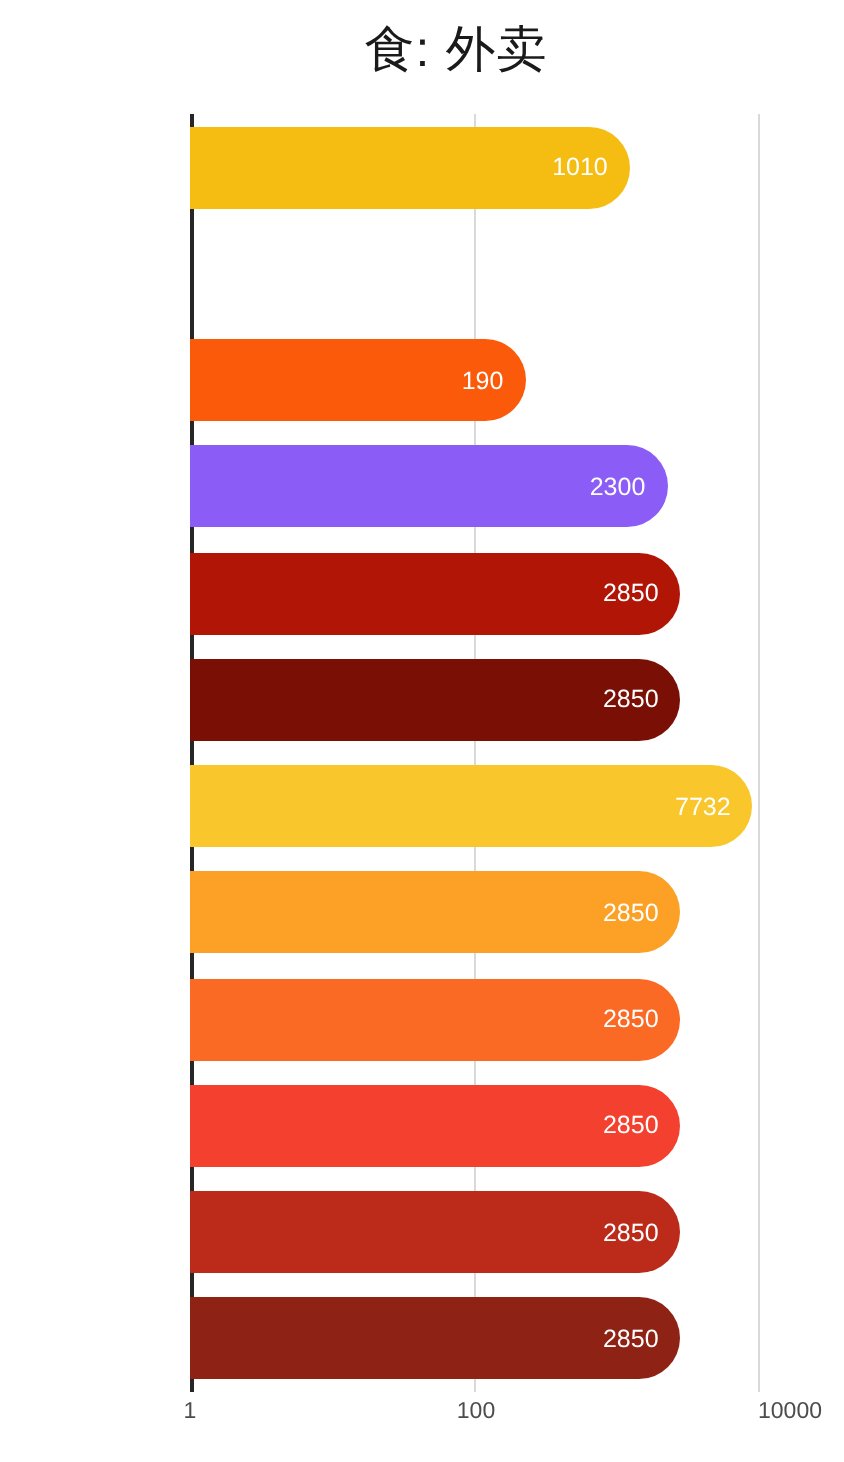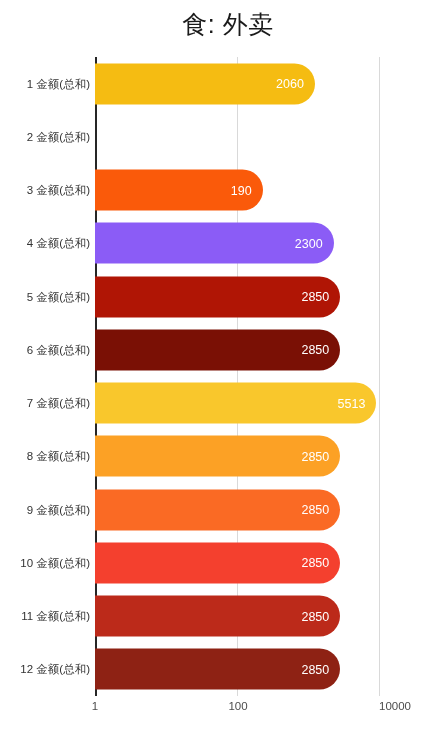--- a/index.html
+++ b/index.html
@@ -66,56 +66,42 @@
     white-space:nowrap;
   }
 </style>
 </head>
 <body>
 
 <div id="chart-root">
 
   <div class="chart-title">食: 外卖</div>
 
-  <div class="labels-col" id="labels-col">
-      <div class="rowlabel" style="top: 26.625px;">1 金额(总和)</div>
-      <div class="rowlabel" style="top: 79.875px;">2 金额(总和)</div>
-      <div class="rowlabel" style="top: 133.125px;">3 金额(总和)</div>
-      <div class="rowlabel" style="top: 186.375px;">4 金额(总和)</div>
-      <div class="rowlabel" style="top: 239.625px;">5 金额(总和)</div>
-      <div class="rowlabel" style="top: 292.875px;">6 金额(总和)</div>
-      <div class="rowlabel" style="top: 346.125px;">7 金额(总和)</div>
-      <div class="rowlabel" style="top: 399.375px;">8 金额(总和)</div>
-      <div class="rowlabel" style="top: 452.625px;">9 金额(总和)</div>
-      <div class="rowlabel" style="top: 505.875px;">10 金额(总和)</div>
-      <div class="rowlabel" style="top: 559.125px;">11 金额(总和)</div>
-      <div class="rowlabel" style="top: 612.375px;">12 金额(总和)</div>
-    </div>
 
   <div class="plot" id="plot">
       <div class="gridline" style="left: 142px;"></div>
       <div class="gridline" style="left: 284px;"></div>
       <div class="axisline"></div>
       <div class="bar" style="top: 26.625px; width: 219.881px; background: rgb(245, 188, 18);">
-        <span class="barval">2060</span>
+        <span class="barval">1010</span>
       </div>
       <div class="bar" style="top: 133.125px; width: 167.683px; background: rgb(250, 90, 10);">
         <span class="barval">190</span>
       </div>
       <div class="bar" style="top: 186.375px; width: 238.683px; background: #8b5cf6;">
         <span class="barval">2300</span>
       </div>
       <div class="bar" style="top: 239.625px; width: 245.294px; background: rgb(176, 21, 5);">
         <span class="barval">2850</span>
       </div>
       <div class="bar" style="top: 292.875px; width: 245.294px; background: rgb(122, 16, 5);">
         <span class="barval">2850</span>
       </div>
       <div class="bar" style="top: 346.125px; width: 281.348px; background: rgb(249, 199, 44);">
-        <span class="barval">5513</span>
+        <span class="barval">7732</span>
       </div>
       <div class="bar" style="top: 399.375px; width: 245.294px; background: rgb(252, 161, 37);">
         <span class="barval">2850</span>
       </div>
       <div class="bar" style="top: 452.625px; width: 245.294px; background: rgb(250, 106, 36);">
         <span class="barval">2850</span>
       </div>
       <div class="bar" style="top: 505.875px; width: 245.294px; background: rgb(244, 64, 46);">
         <span class="barval">2850</span>
       </div>

